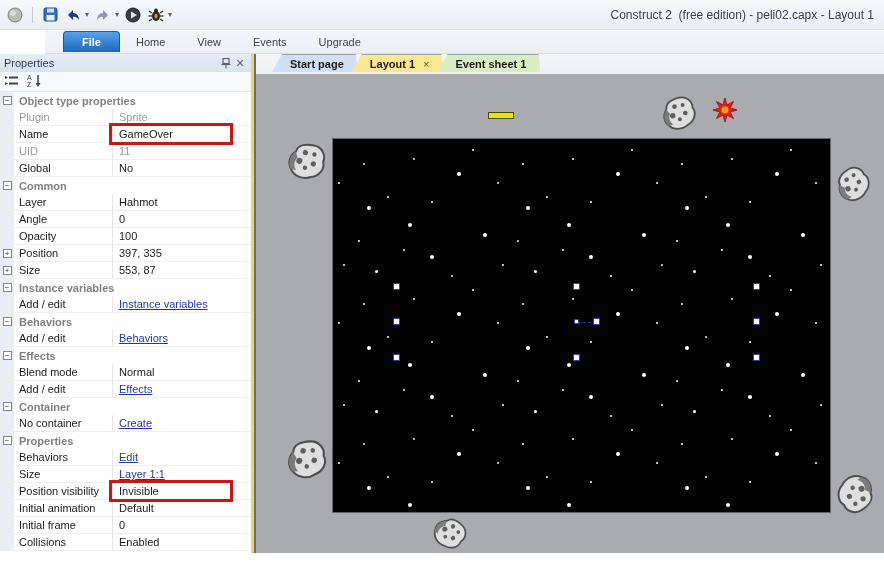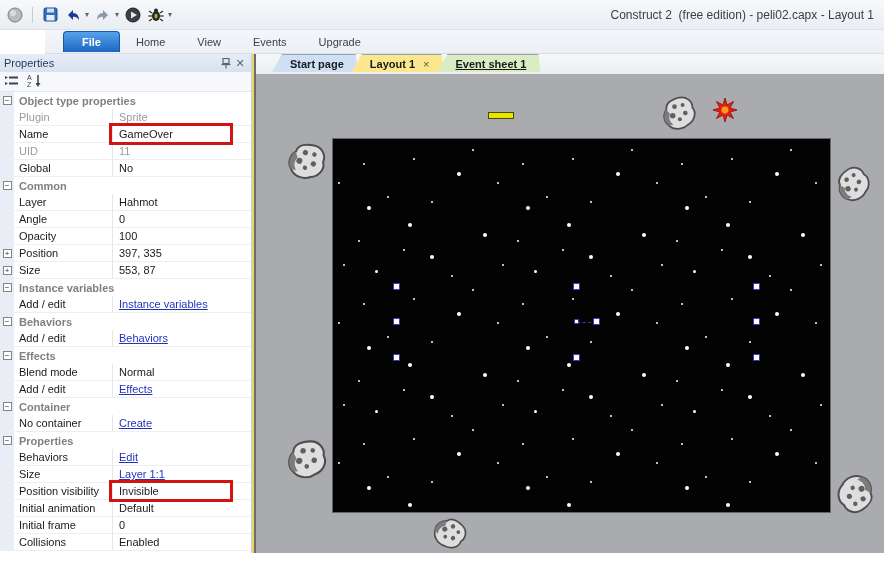--- a/index.html
+++ b/index.html
@@ -332,21 +332,21 @@
 
     <div class="cpane">
       <div class="tabstrip" id="doc-tabs">
           <div class="dtab" style="background: linear-gradient(rgb(207, 224, 245), rgb(207, 224, 245));">
             <span>Start page</span>
           </div>
           <div class="dtab" style="background: linear-gradient(rgb(251, 232, 142), rgb(251, 232, 142));">
             <span>Layout 1</span>
             <span class="closex">×</span>
           </div>
-          <div class="dtab" style="background: linear-gradient(rgb(217, 236, 196), rgb(217, 236, 196)); text-decoration: underline;">
+          <div class="dtab" style="background: linear-gradient(rgb(217, 236, 196), rgb(217, 236, 196));">
             <span>Event sheet 1</span>
           </div>
         </div>
       <div class="canvas" id="canvas" style="background: rgb(169, 171, 174);">
         <div class="layout-rect" id="layout-rect" style="left: 77px; top: 65px; width: 497px; height: 373px;">
             <div class="star" style="left: 139px; top: 10px; width: 2px; height: 2px;"></div>
             <div class="star" style="left: 80px; top: 19px; width: 2px; height: 2px;"></div>
             <div class="star" style="left: 30px; top: 24px; width: 2px; height: 2px;"></div>
             <div class="star" style="left: 124px; top: 33px; width: 4px; height: 4px;"></div>
             <div class="star" style="left: 5px; top: 43px; width: 2px; height: 2px;"></div>

